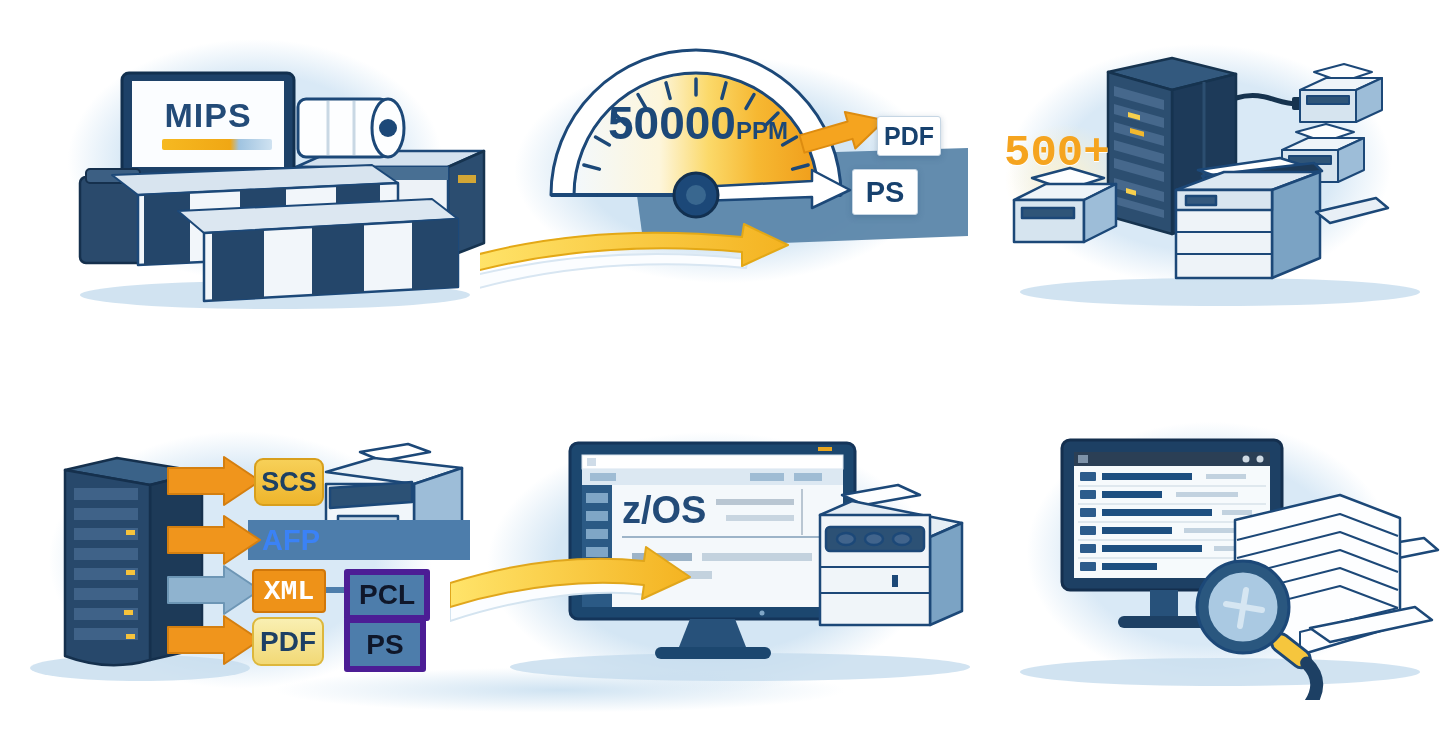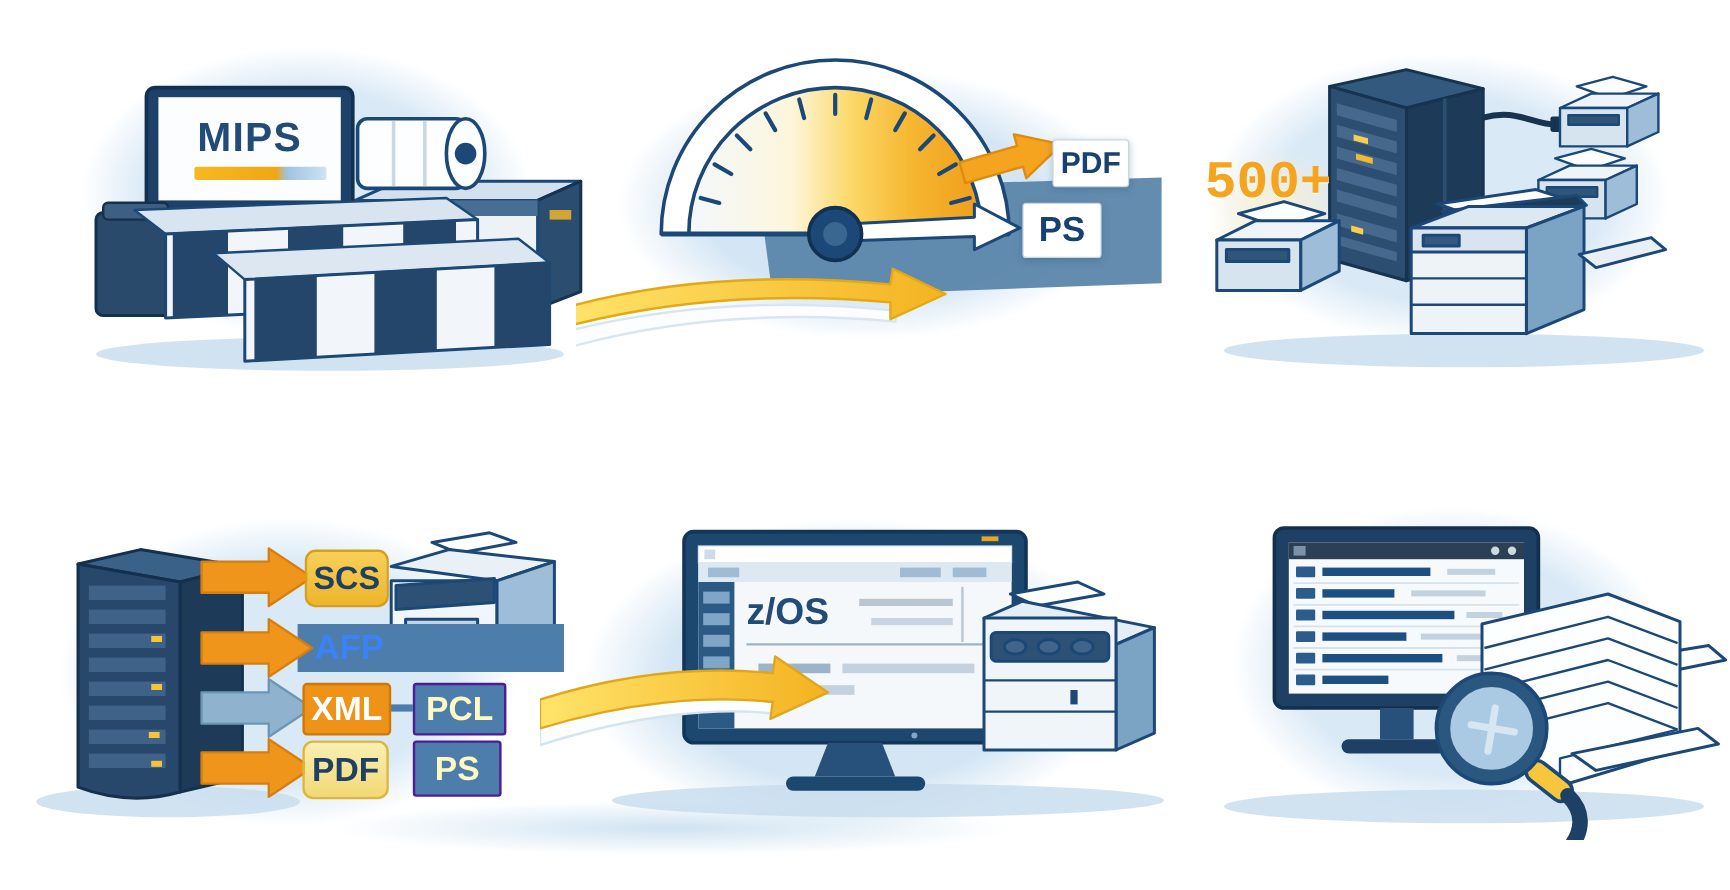--- a/index.html
+++ b/index.html
@@ -12,22 +12,22 @@
   
   .screen-word{color:#234b78;font-weight:bold;letter-spacing:1px;}
   .gauge-value{color:#1c4878;font-weight:bold;}
   .gauge-unit{color:#1c4878;font-weight:bold;}
   .count-word{color:#f5a41f;font-weight:bold;text-shadow:0 1px 0 #fff;}
   .label-box{background:#ffffff;border:1px solid #c6d6e4;border-radius:3px;
              box-shadow:0 2px 6px rgba(40,80,120,.28);color:#17416e;font-weight:bold;}
   .badge{font-weight:bold;display:flex;align-items:center;justify-content:center;text-align:right;}
   .badge-gold{background:linear-gradient(180deg,#f7d058,#eeb52c);border:2px solid #d89f1c;border-radius:9px;color:#1d4064;}
   .badge-paleyellow{background:linear-gradient(180deg,#f9efb2,#f2d976);border:2px solid #ddb73c;border-radius:9px;color:#1d4064;}
-  .badge-orange{background:#ee9218;border:2px solid #d0770a;border-radius:4px;color:#ffffff;}
-  .badge-steel{background:#4d7dab;border:2px solid #4c1d95;border-radius:3px;color:#fef9c3;}
+  .badge-orange{background:#ee9218;border:2px solid #d0770a;border-radius:4px;color:#ffffff;font-family:Liberation Mono, monospace;}
+  .badge-steel{background:#4d7dab;border:6px solid #4c1d95;border-radius:3px;color:#0f172a;}
   .badge-afp{background:transparent;color:#3b82f6;}
 </style>
 </head>
 <body>
 
 <div id="stage">
 
   <div class="blob" style="left:15px;top:5px;width:480px;height:310px;background:radial-gradient(50% 50% at 50% 50%,#d9e9f6 0%,#d9e9f6 55%,rgba(217,233,246,0) 78%);border-radius:48% 52% 55% 45%/55% 48% 52% 45%;"></div>
   <div class="blob" style="left:455px;top:25px;width:540px;height:290px;background:radial-gradient(50% 50% at 50% 50%,#d4e6f4 0%,#d4e6f4 52%,rgba(212,230,244,0) 78%);border-radius:52% 48% 45% 55%/48% 55% 45% 52%;"></div>
   <div class="blob" style="left:955px;top:10px;width:490px;height:310px;background:radial-gradient(50% 50% at 50% 50%,#d9e9f6 0%,#d9e9f6 55%,rgba(217,233,246,0) 78%);border-radius:45% 55% 52% 48%/52% 45% 55% 48%;"></div>
@@ -134,20 +134,24 @@
       <polygon points="218,147 332,141 332,130 370,150 332,168 332,157 218,161" fill="#ffffff" stroke="#1c4878" stroke-width="2.5" stroke-linejoin="round"></polygon>
       <g>
         <circle cx="216" cy="155" r="22" fill="#1c4878" stroke="#123050" stroke-width="3"></circle>
         <circle cx="216" cy="155" r="10" fill="#39678f"></circle>
       </g>
 
       <g transform="translate(322,104) rotate(-16)">
         <polygon points="0,-9 50,-9 50,-19 86,0 50,19 50,9 0,9" fill="#f5a41f" stroke="#dd8c10" stroke-width="2" stroke-linejoin="round"></polygon>
       </g>
     </svg>
+    <div class="overlay" style="left:128px;top:60px;height:46px;">
+      <span class="gauge-value" style="font-size:46px;">50000</span>
+      <span class="gauge-unit" style="font-size:24px;margin-top:16px;">PPM</span>
+    </div>
     <div class="overlay label-box" style="left:397px;top:76px;width:62px;height:38px;font-size:25px;">PDF</div>
     <div class="overlay label-box" style="left:372px;top:129px;width:64px;height:44px;font-size:29px;">PS</div>
   </div>
 
   <div class="panel" style="left:980px;top:20px;width:462px;height:290px;">
     <div class="blob" style="left:5px;top:85px;width:160px;height:150px;background:radial-gradient(50% 50% at 50% 50%,#fdf2d0 0%,rgba(253,242,208,0) 75%);border-radius:50%;"></div>
     <svg width="462" height="290" viewBox="0 0 462 290">
       <ellipse cx="240" cy="272" rx="200" ry="14" fill="#c6dcee" opacity="0.8"></ellipse>
 
       <g stroke-linejoin="round">
@@ -322,21 +326,21 @@
         <line x1="370" y1="152" x2="480" y2="152" stroke-width="2"></line>
         <line x1="370" y1="178" x2="480" y2="178" stroke-width="2"></line>
         <rect x="442" y="160" width="6" height="12" fill="#1c4878" stroke="none"></rect>
       </g>
 
       <g>
         <path d="M0,190 C80,168 150,164 200,170 L198,180 C148,174 80,180 0,206 Z" fill="#fbfdff" stroke="#d4e4f0" stroke-width="2"></path>
         <path d="M0,168 C70,146 135,140 194,146 L196,132 L240,162 L192,184 L194,170 C140,164 72,170 0,192 Z" fill="url(#ygrad)" stroke="#e0a61c" stroke-width="2" stroke-linejoin="round"></path>
       </g>
     </svg>
-    <div class="overlay screen-word" style="left:172px;top:78px;height:34px;font-size:31px;letter-spacing:0;">z/OS</div>
+    <div class="overlay screen-word" style="left:172px;top:78px;height:34px;font-size:38px;letter-spacing:0;">z/OS</div>
   </div>
 
   <div class="panel" style="left:1000px;top:400px;width:442px;height:300px;">
     <svg width="442" height="300" viewBox="0 0 442 300">
       <ellipse cx="220" cy="272" rx="200" ry="14" fill="#c6dcee" opacity="0.8"></ellipse>
 
       <g>
         <rect x="62" y="40" width="220" height="150" rx="8" fill="#1d4064" stroke="#142f4e" stroke-width="3"></rect>
         <rect x="74" y="52" width="196" height="126" fill="#f6fafc"></rect>
         <rect x="74" y="52" width="196" height="14" fill="#2b3f55"></rect>

